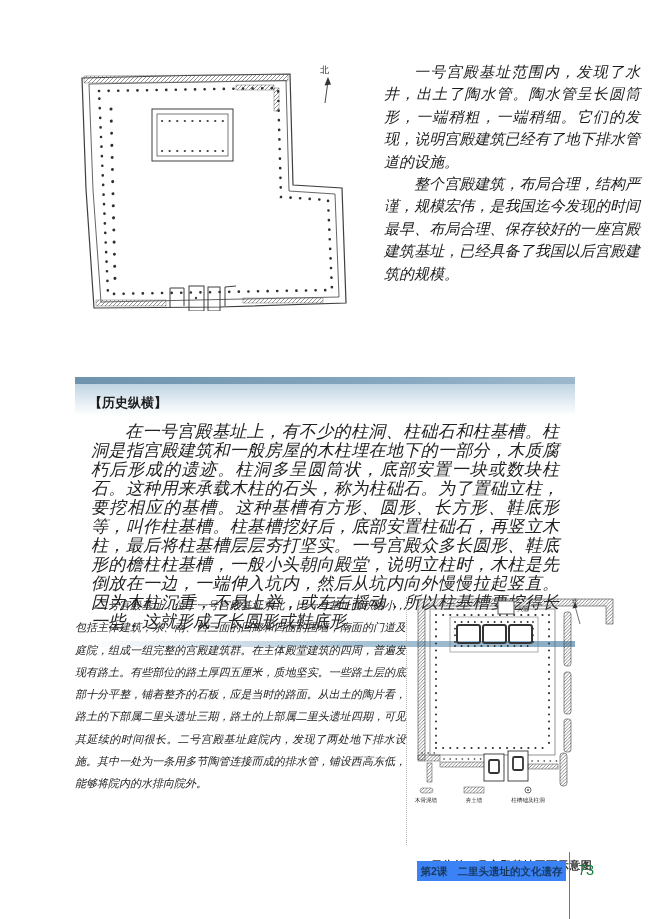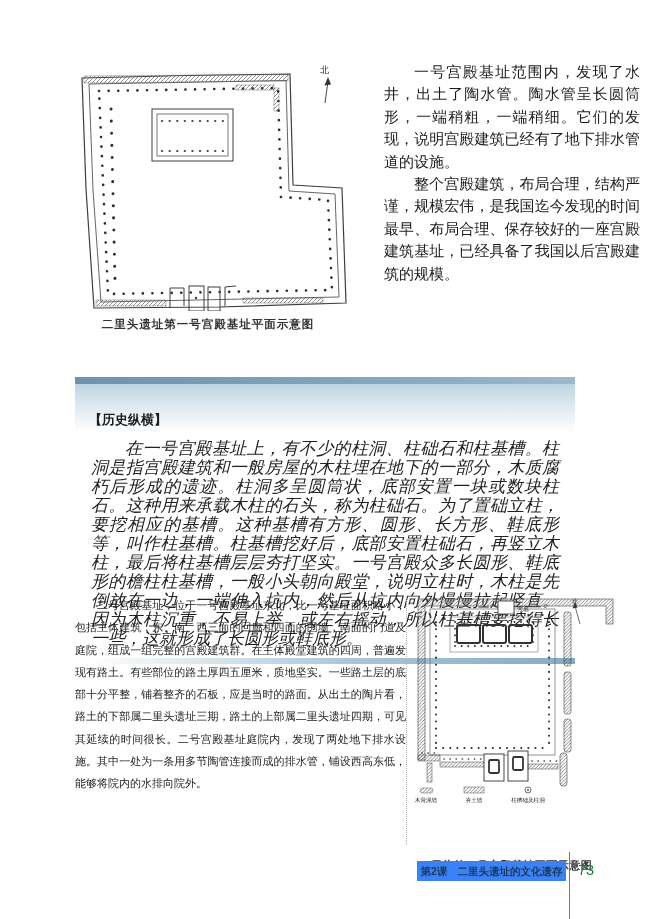--- a/index.html
+++ b/index.html
@@ -4,36 +4,36 @@
 <style>
   html,body{margin:0;padding:0;background:#e8e8e8;}
   #page{
     position:relative;width:650px;height:919px;margin:0 auto;
     background:#ffffff;overflow:hidden;
     font-family:"Liberation Serif","DejaVu Serif",serif;
     color:#1b1b1b;
   }
   
   .col{position:absolute;text-align:justify;}
-  .col p{margin:0;text-indent:2em;}
+  .col p{margin:0;text-indent:2em;font-style:italic;}
   #col-top-right{left:384px;top:61px;width:256px;font-size:15px;line-height:22.4px;}
   #col-bottom-left{left:75px;top:594px;width:331px;font-size:11px;line-height:22.3px;}
   
   .fig-caption{
     position:absolute;text-align:center;color:#333;
     font-family:"Liberation Sans","DejaVu Sans",sans-serif;font-weight:600;
   }
   #caption1{left:58px;top:317px;width:300px;font-size:11.5px;letter-spacing:1px;}
   #caption2{left:410px;top:858px;width:192px;font-size:11px;letter-spacing:0.5px;text-align:center;}
   
   #hist-box{position:absolute;left:75px;top:377px;width:500px;}
   #hist-box .strip{height:7px;background:linear-gradient(to right,#6f93ad,#84a6bf 60%,#9db8cc);}
   #hist-box .head{
     background:linear-gradient(to bottom,#bfd4e2,#eef4f8 70%,#ffffff);
-    padding:26px 0 4px 14px;
+    padding:9px 0 4px 14px;
   }
   #hist-box .head .title{
     font-size:13px;font-weight:bold;color:#1c1c1c;
     font-family:"Liberation Sans","DejaVu Sans",sans-serif;
   }
   #hist-box .body{
     padding:6px 16px 8px 16px;font-size:17px;line-height:19px;
     font-style:italic;color:#222;text-align:justify;text-indent:2em;
   }
   #hist-box .bottombar{
@@ -102,21 +102,20 @@
       <rect x="150" y="230" width="12" height="24"></rect>
       <path d="M167,249 V230 L178,229"></path>
     </g>
 
     <g>
       <text x="262" y="16" font-size="9">北</text>
       <path d="M267,46 L270,24" stroke="#333" stroke-width="0.9" fill="none"></path>
       <polygon points="270,20 266.5,28.5 273,27.5" fill="#333"></polygon>
     </g>
   </svg>
-  <div id="caption1" class="fig-caption">二里头遗址第一号宫殿基址平面示意图</div>
 
   <div id="col-top-right" class="col">
     <p>一号宫殿基址范围内，发现了水井，出土了陶水管。陶水管呈长圆筒形，一端稍粗，一端稍细。它们的发现，说明宫殿建筑已经有了地下排水管道的设施。</p>
     <p>整个宫殿建筑，布局合理，结构严谨，规模宏伟，是我国迄今发现的时间最早、布局合理、保存较好的一座宫殿建筑基址，已经具备了我国以后宫殿建筑的规模。</p>
   </div>
 
   <div id="hist-box">
     <div class="strip"></div>
     <div class="head">
       <span class="title">【历史纵横】</span>

